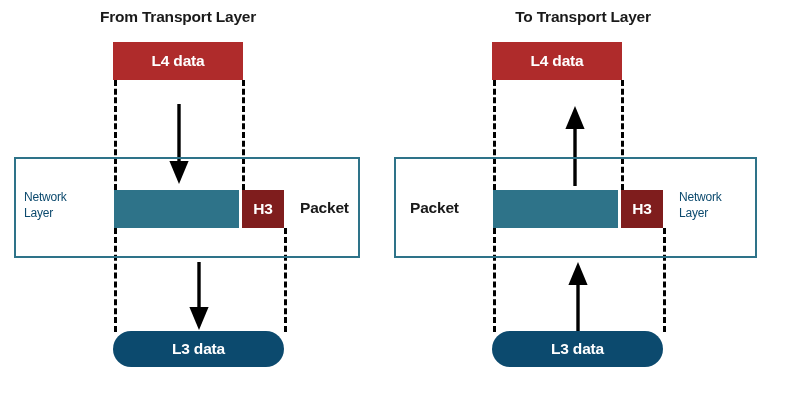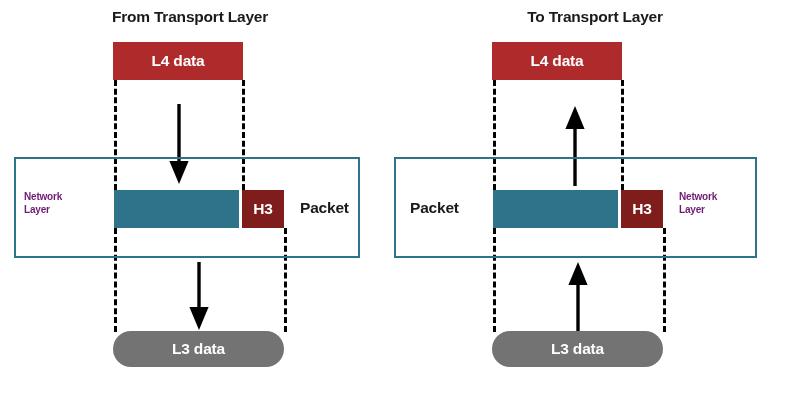--- a/index.html
+++ b/index.html
@@ -10,40 +10,40 @@
   }
   .stage{position:relative;width:800px;height:414px;}
   .panel{position:absolute;top:0;width:400px;height:414px;}
   .panel.left{left:0;}
   .panel.right{left:400px;}
 
   
   .caption{
     position:absolute;text-align:center;
     font-size:15.5px;font-weight:bold;color:#1a1a1a;
-    letter-spacing:-0.2px;white-space:nowrap;padding-left:12px;
+    letter-spacing:-0.2px;white-space:nowrap;
   }
 
   
   .block{
     position:absolute;display:flex;align-items:center;justify-content:center;
     color:#ffffff;font-size:15.5px;font-weight:bold;letter-spacing:-0.2px;
     box-sizing:border-box;
     text-align:center;
   }
   .block.l4{background:#af2b2b;}
-  .block.l3{background:#737373;border-radius:18px;}
+  .block.l3{background:#0c4a6e;border-radius:18px;}
 
   
   .layer-box{
     position:absolute;box-sizing:border-box;
     border:2px solid #2e7389;background:transparent;
   }
   .layer-name{
-    position:absolute;font-size:10px;font-weight:bold;color:#701a75;
+    position:absolute;font-size:12px;font-weight:normal;color:#0c4a6e;
     line-height:1.32;letter-spacing:-0.2px;white-space:pre-line;
   }
   .packet-name{
     position:absolute;font-size:15.5px;font-weight:bold;color:#1a1a1a;
     letter-spacing:-0.2px;white-space:nowrap;
   }
 
   
   .pdu{position:absolute;display:flex;height:38px;}
   .pdu .payload{background:#2e7389;height:100%;}

